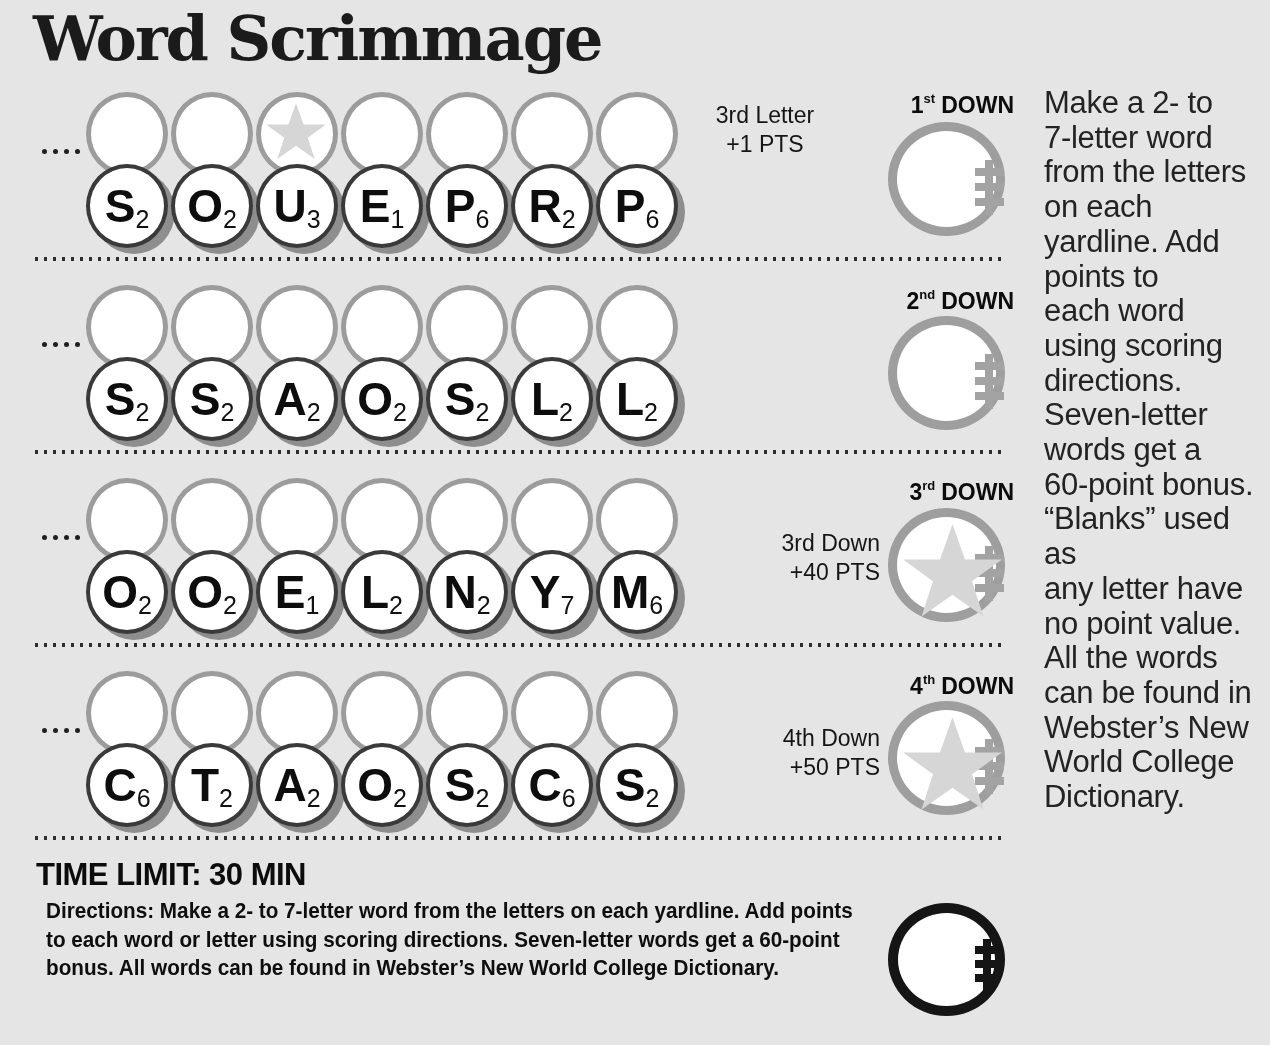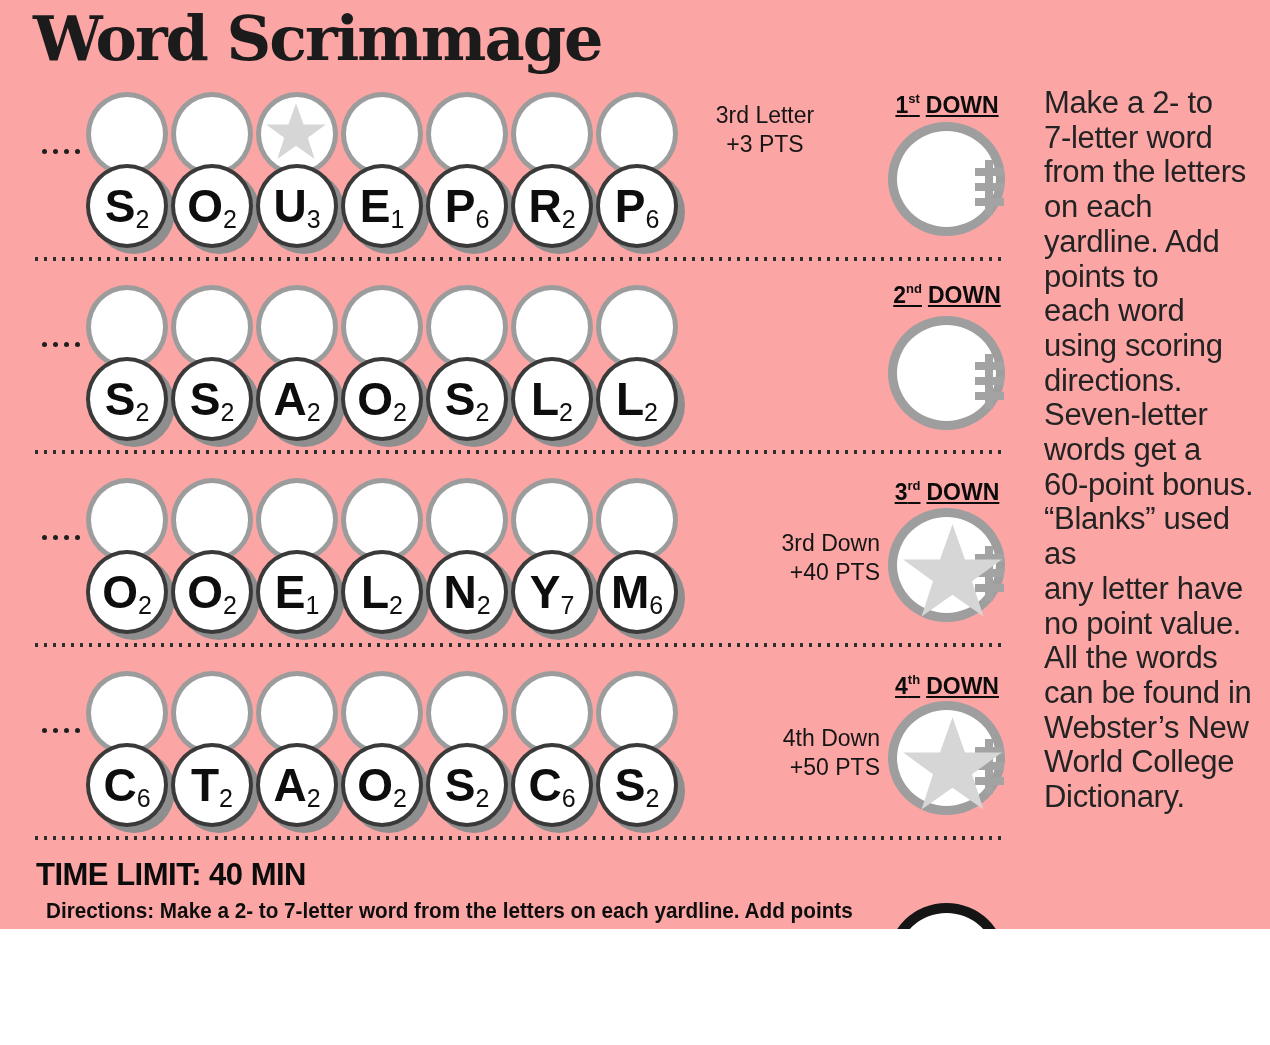--- a/index.html
+++ b/index.html
@@ -1,16 +1,16 @@
 <!DOCTYPE html>
 <html><head>
 <meta charset="utf-8">
 <style>
   html,body{margin:0;padding:0;background:#fff;}
-  .page{position:relative;width:1270px;height:929px;background:#fca5a5;overflow:hidden;
+  .page{position:relative;width:1270px;height:1045px;background:#e5e5e5;overflow:hidden;
         font-family:"Liberation Sans",sans-serif;color:#1a1a1a;}
   .title{position:absolute;left:33px;top:2px;font-family:"DejaVu Serif",serif;
          font-weight:800;font-size:62px;letter-spacing:-2px;color:#1b1b1b;white-space:nowrap;}
   
   .slot{position:absolute;width:82px;height:84px;border:5px solid #9c9c9c;border-radius:50%;
         box-sizing:border-box;background:#fff;z-index:1;}
   .slot svg{position:absolute;left:3px;top:3px;width:64px;height:64px;fill:#d6d6d6;}
   .tile{position:absolute;width:82px;height:84px;border:4px solid #3a3a3a;border-radius:50%;
         box-sizing:border-box;background:#fff;box-shadow:7px 6px 0 #8e8e8e;z-index:2;
         display:flex;align-items:center;justify-content:center;}
@@ -18,22 +18,22 @@
   .tp{font-size:25px;font-weight:400;color:#111;transform:translateY(13px);margin-left:1px;}
   .dots{position:absolute;left:42px;display:flex;gap:6px;}
   .dot{width:5px;height:5px;border-radius:50%;background:#1f1f1f;}
   
   .sep{position:absolute;left:35px;width:972px;height:4px;
        background:repeating-linear-gradient(to right,#2e2e2e 0 3px,transparent 3px 9px);}
   
   .note{position:absolute;font-size:23px;line-height:29px;color:#151515;white-space:pre-line;}
   .note-c{left:660px;width:210px;text-align:center;}
   .note-r{left:640px;width:240px;text-align:right;}
-  .down{position:absolute;left:880px;width:134px;text-align:center;font-weight:bold;
-        font-size:23px;color:#0c0c0c;white-space:nowrap;text-decoration:underline;}
+  .down{position:absolute;left:880px;width:134px;text-align:right;font-weight:bold;
+        font-size:23px;color:#0c0c0c;white-space:nowrap;}
   .down sup{font-size:13px;position:relative;top:-1px;}
   .down .dw{margin-left:6px;}
   .fb{position:absolute;left:888px;width:117px;height:114px;border:9px solid #9e9e9e;
       border-radius:50%;box-sizing:border-box;background:#fff;}
   .fb .lb{position:absolute;left:88px;top:29px;width:8px;height:55px;background:#a3a3a3;}
   .fb .lc{position:absolute;left:78px;width:29px;height:8px;background:#a3a3a3;}
   .fb .c1{top:37px}.fb .c2{top:52px}.fb .c3{top:67px}
   .fb svg.fb-star{position:absolute;left:0px;top:2px;width:111px;height:106px;fill:#d6d6d6;}
   
   .instructions{position:absolute;left:1044px;top:86px;width:220px;font-size:31px;
@@ -232,28 +232,28 @@
         <span class="tp">2</span>
       </div>
     </div>
 
   <div class="sep" style="top:257px"></div>
   <div class="sep" style="top:450px"></div>
   <div class="sep" style="top:643px"></div>
   <div class="sep" style="top:836px"></div>
 
   <div class="note note-c" style="top:101px">3rd Letter
-+3 PTS</div>
++1 PTS</div>
   <div class="note note-r" style="top:529px">3rd Down
 +40 PTS</div>
   <div class="note note-r" style="top:724px">4th Down
 +50 PTS</div>
 
   <div class="down" style="top:92px"><span>1</span><sup>st</sup><span class="dw">DOWN</span></div>
-  <div class="down" style="top:282px"><span>2</span><sup>nd</sup><span class="dw">DOWN</span></div>
+  <div class="down" style="top:288px"><span>2</span><sup>nd</sup><span class="dw">DOWN</span></div>
   <div class="down" style="top:479px"><span>3</span><sup>rd</sup><span class="dw">DOWN</span></div>
   <div class="down" style="top:673px"><span>4</span><sup>th</sup><span class="dw">DOWN</span></div>
 
   <div class="fb" id="fb0" style="top:122px">
       <i class="lb"></i>
       <i class="lc c1"></i>
       <i class="lc c2"></i>
       <i class="lc c3"></i>
     </div>
   <div class="fb" id="fb1" style="top:316px">
@@ -295,21 +295,21 @@
 60-point bonus.
 “Blanks” used as
 any letter have
 no point value.
 All the words
 can be found in
 Webster’s New
 World College
 Dictionary.</div>
 
-  <div class="time-limit">TIME LIMIT: 40 MIN</div>
+  <div class="time-limit">TIME LIMIT: 30 MIN</div>
   <div class="dirs">Directions: Make a 2- to 7-letter word from the letters on each yardline. Add points
 to each word or letter using scoring directions. Seven-letter words get a 60-point
 bonus. All words can be found in Webster’s New World College Dictionary.</div>
   <div class="fb-black">
       <i class="lb"></i>
       <i class="lc c1"></i>
       <i class="lc c2"></i>
       <i class="lc c3"></i>
     </div>
 </div>

